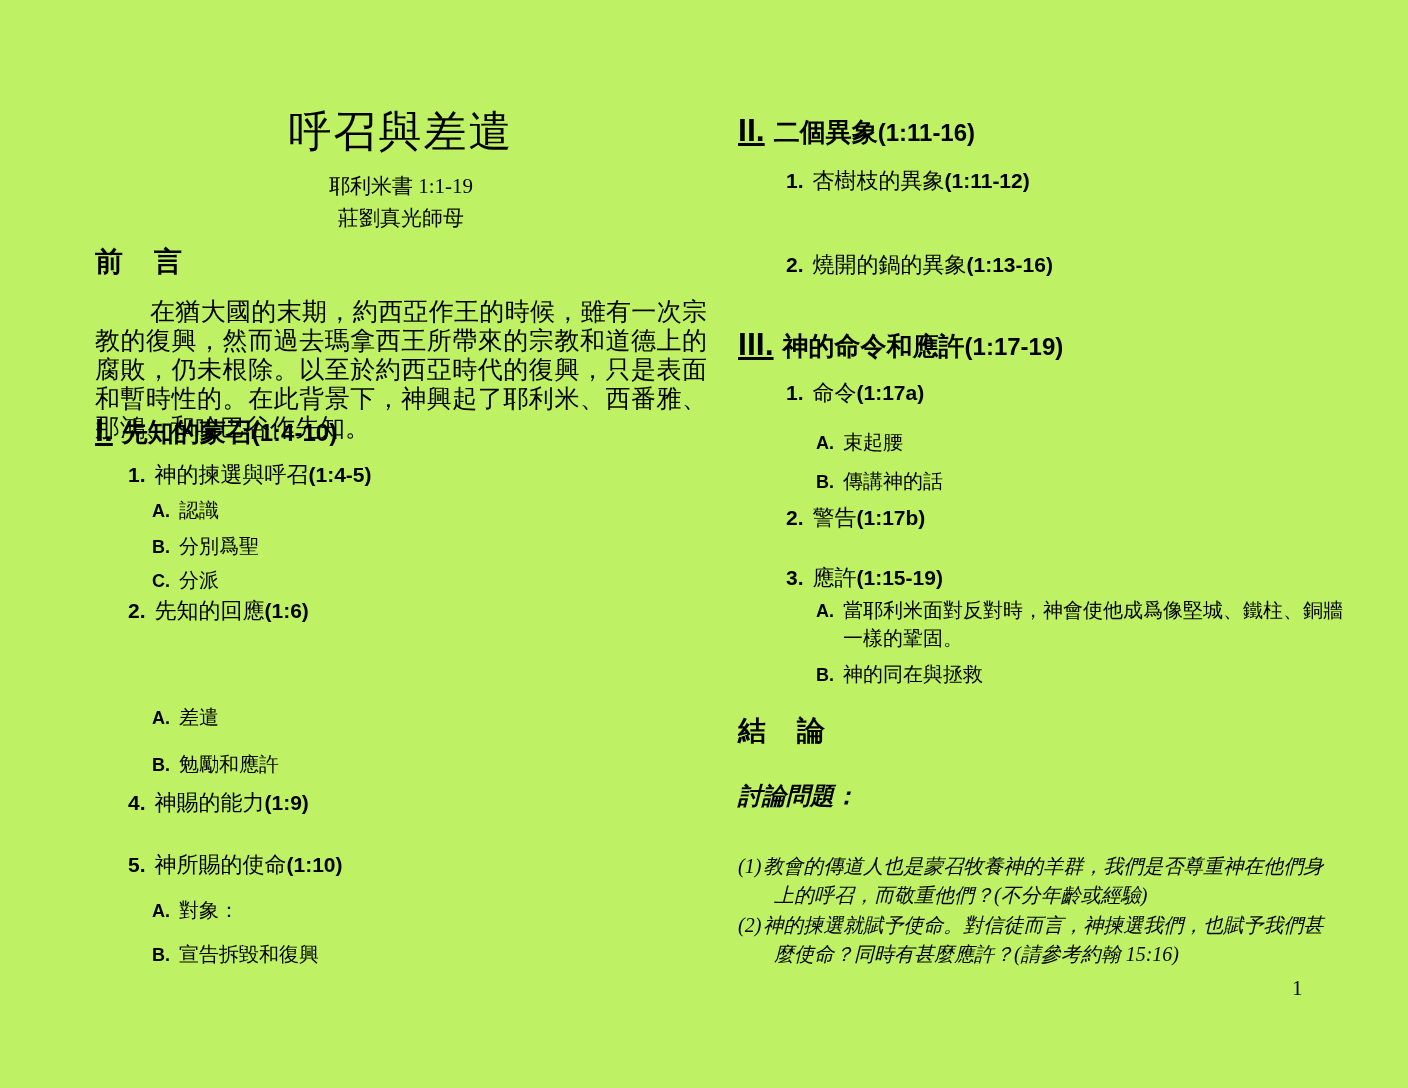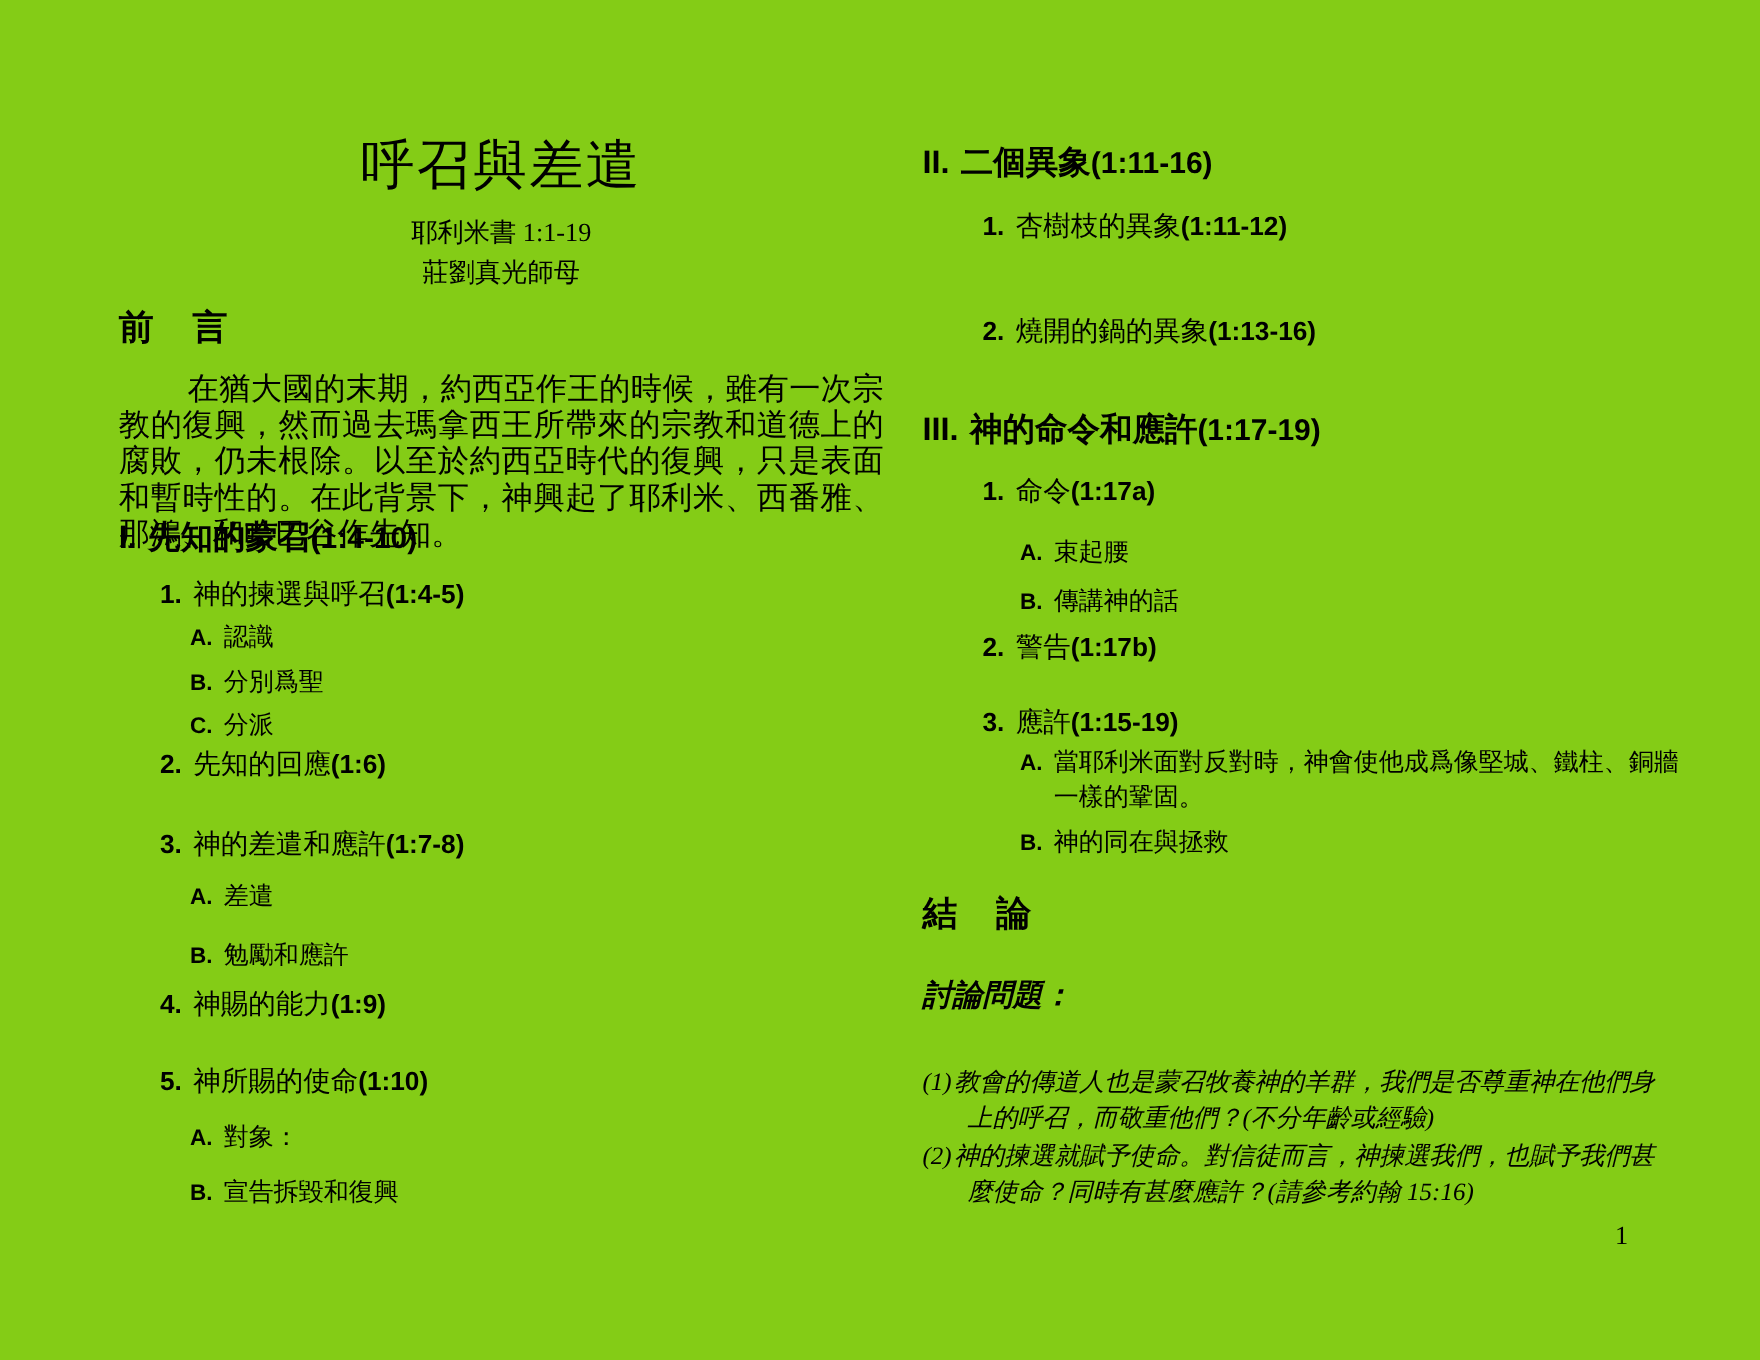--- a/index.html
+++ b/index.html
@@ -1,27 +1,27 @@
 <!DOCTYPE html>
 <html><head>
 <meta charset="utf-8">
 <style>
   html,body{margin:0;padding:0;background:#ffffff;}
-  .page{position:relative;width:1408px;height:1088px;background:#84cc16;color:#000;
+  .page{position:relative;width:1408px;height:1088px;background:#bef264;color:#000;
         font-family:"Liberation Serif","DejaVu Serif",serif;}
   .abs{position:absolute;}
   .center{text-align:center;}
   .doc-title{font-size:43px;letter-spacing:2px;}
   .doc-sub{font-size:21px;}
   .h-major{font-size:28px;font-weight:bold;letter-spacing:12px;}
   .para{font-size:25px;line-height:29px;text-align:justify;text-indent:2.2em;}
   .marker{font-family:"Liberation Sans","DejaVu Sans",sans-serif;font-weight:bold;margin-right:9px;}
   .ref{font-family:"Liberation Sans","DejaVu Sans",sans-serif;font-weight:bold;}
   .h-sec{font-size:26px;font-weight:bold;}
-  .h-sec .marker{font-size:26px;}
+  .h-sec .marker{font-size:32px;text-decoration:underline;}
   .h-sec .ref{font-size:24px;}
   .item1{font-size:22px;}
   .item1 .marker{font-size:21px;}
   .item1 .ref{font-size:21px;}
   .item2{font-size:20px;line-height:28px;}
   .item2 .marker{font-size:18px;}
   .note{font-size:20px;}
   .note .marker{font-weight:normal;margin-right:14px;}
   .disc-h{font-size:24px;font-weight:bold;font-style:italic;}
   .quest{font-size:20px;font-style:italic;line-height:29px;}
@@ -56,23 +56,20 @@
     <span class="marker">A.</span><span>認識</span>
   </div>
   <div class="abs item2" style="left:152px;top:532px;">
     <span class="marker">B.</span><span>分別爲聖</span>
   </div>
   <div class="abs item2" style="left:152px;top:566px;">
     <span class="marker">C.</span><span>分派</span>
   </div>
   <div class="abs item1" style="left:128px;top:596px;">
     <span class="marker">2.</span><span>先知的回應</span><span class="ref">(1:6)</span>
-  </div>
-  <div class="abs item1" style="left:128px;top:660px;">
-    <span class="marker">3.</span><span>神的差遣和應許</span><span class="ref">(1:7-8)</span>
   </div>
   <div class="abs item2" style="left:152px;top:703px;">
     <span class="marker">A.</span><span>差遣</span>
   </div>
   <div class="abs item2" style="left:152px;top:750px;">
     <span class="marker">B.</span><span>勉勵和應許</span>
   </div>
   <div class="abs item1" style="left:128px;top:788px;">
     <span class="marker">4.</span><span>神賜的能力</span><span class="ref">(1:9)</span>
   </div>

